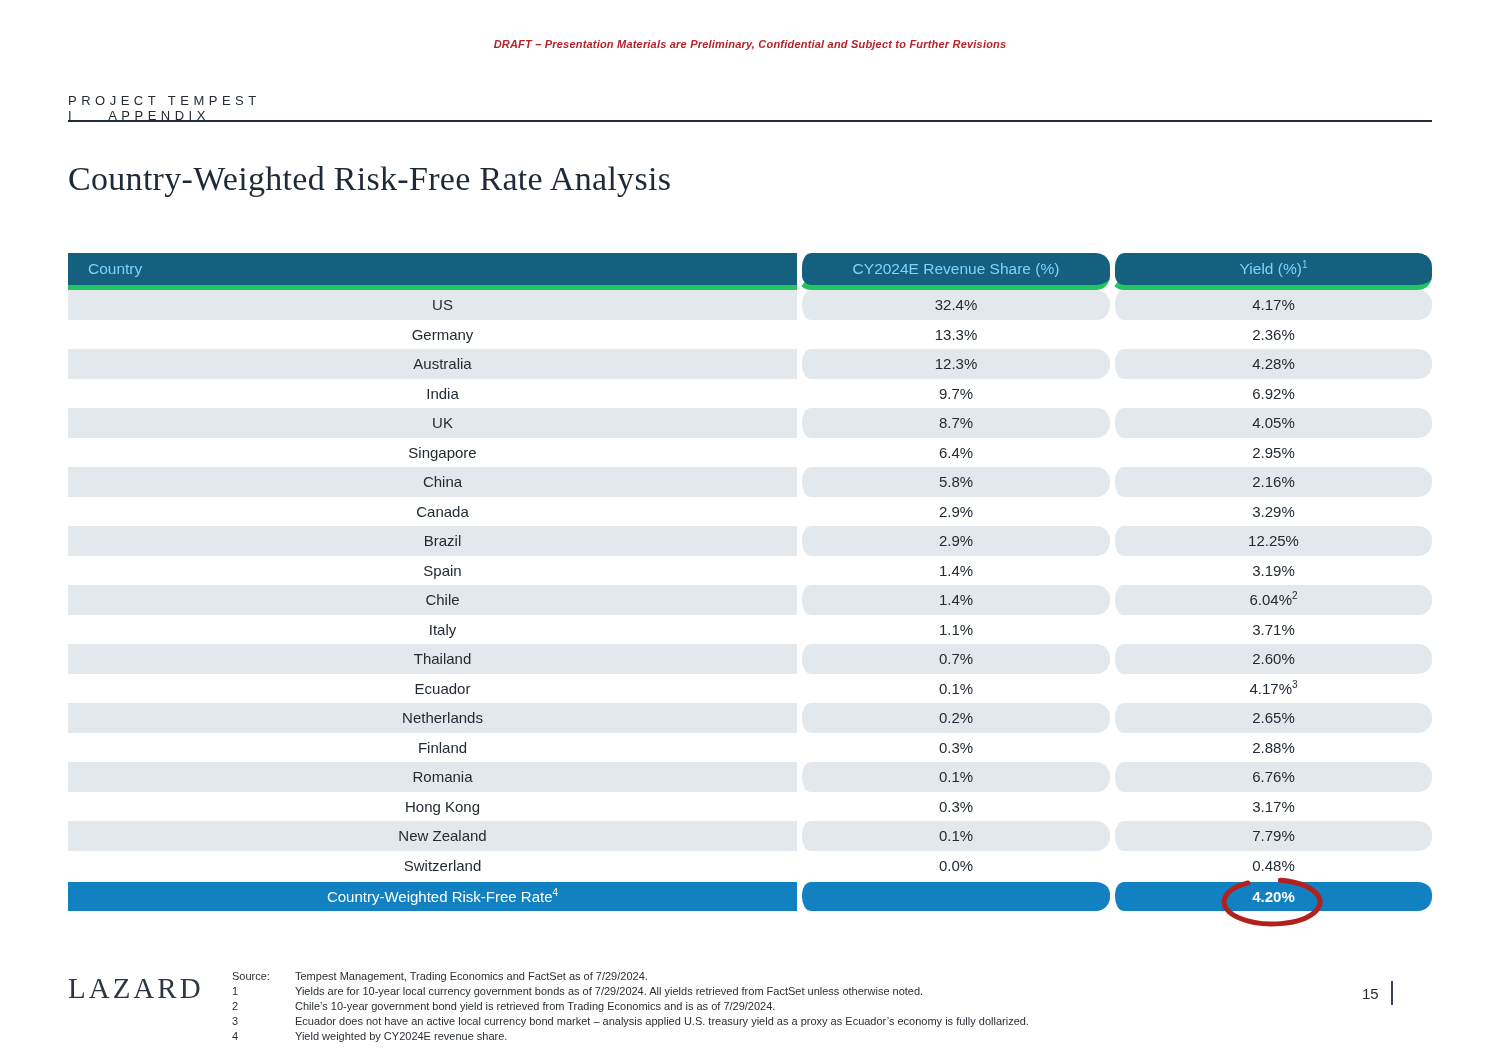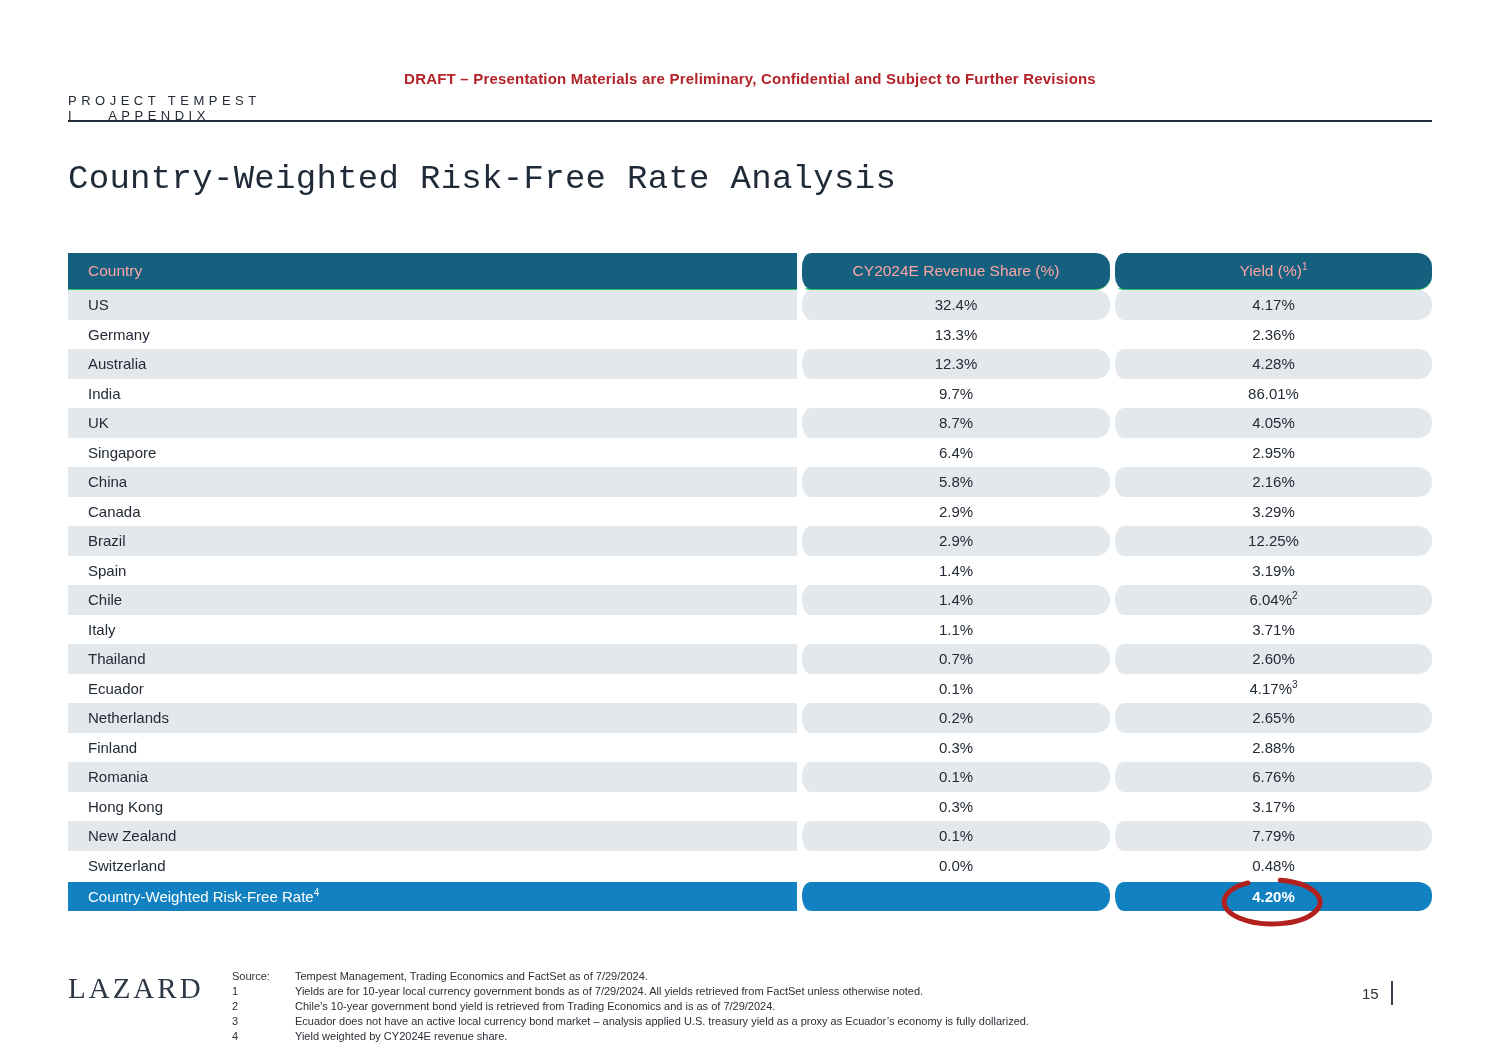--- a/index.html
+++ b/index.html
@@ -8,40 +8,40 @@
     --stripe:#e3e8ec;
     --draft-red:#b4232a;
     --circle-red:#b3211e;
     --ink:#232b36;
   }
   *{margin:0;padding:0;box-sizing:border-box;}
   body{background:#888;font-family:"Liberation Sans",sans-serif;}
   .slide{position:relative;width:1500px;height:1060px;background:#fff;overflow:hidden;margin:0 auto;}
 
   .draft{position:absolute;top:38px;left:0;width:100%;text-align:center;
-         font-size:15px;font-weight:700;color:var(--draft-red);letter-spacing:.2px;margin-top:32px;}
+         font-size:11px;font-style:italic;font-weight:700;color:var(--draft-red);letter-spacing:.2px;}
 
   .topbar{position:absolute;top:93px;left:68px;width:1364px;display:flex;
           justify-content:space-between;align-items:baseline;color:var(--ink);flex-direction:column;}
   .topbar .lbl{font-size:13px;letter-spacing:4.5px;font-weight:500;}
   .appendix-group{display:flex;gap:32px;align-items:baseline;}
   .rule{position:absolute;top:120px;left:68px;width:1364px;height:2px;background:#242d3a;}
 
-  .title{position:absolute;top:160px;left:68px;font-family:Liberation Mono, monospace;
+  .title{position:absolute;top:160px;left:68px;font-family:Liberation Serif, serif;
          font-weight:400;font-size:34px;color:#1f2a38;letter-spacing:.3px;}
 
   table.rates{position:absolute;top:253px;left:68px;width:1364px;
               border-collapse:separate;border-spacing:0;table-layout:fixed;}
   table.rates col.c1{width:729px;} table.rates col.c2{width:313px;} table.rates col.c3{width:322px;}
-  table.rates th{background:var(--header-bg);color:#fca5a5;font-weight:400;font-size:15.5px;
-                 height:37px;border-bottom:1px solid #22c55e;}
+  table.rates th{background:var(--header-bg);color:#7dd3fc;font-weight:400;font-size:15.5px;
+                 height:37px;border-bottom:5px solid #22c55e;}
   table.rates th.first{text-align:left;padding-left:20px;}
   table.rates th:not(.first), table.rates td:not(.first){text-align:center;border-left:5px solid #fff;border-radius:14px;}
   table.rates td{height:29.5px;font-size:15px;color:var(--ink);}
-  table.rates td.first{text-align:left;padding-left:20px;}
+  table.rates td.first{text-align:center;padding-left:20px;}
   table.rates tbody tr:nth-child(odd) td{background:var(--stripe);}
   table.rates tfoot td{background:var(--summary-bg);color:#fff;height:31px;border-top:2px solid #fff;}
   table.rates tfoot td.yield-cell{font-weight:700;}
   sup{font-size:10px;line-height:0;vertical-align:super;}
 
   .annotation{position:absolute;left:1217px;top:874px;width:110px;height:56px;pointer-events:none;}
   .annotation path{stroke:var(--circle-red);}
 
   .logo{position:absolute;left:68px;top:972px;font-family:"Liberation Serif",serif;
         font-size:29px;letter-spacing:3px;color:#2c3644;}
@@ -94,21 +94,21 @@
           <td>2.36%</td>
         </tr>
         <tr>
           <td class="first">Australia</td>
           <td>12.3%</td>
           <td>4.28%</td>
         </tr>
         <tr>
           <td class="first">India</td>
           <td>9.7%</td>
-          <td>86.01%</td>
+          <td>6.92%</td>
         </tr>
         <tr>
           <td class="first">UK</td>
           <td>8.7%</td>
           <td>4.05%</td>
         </tr>
         <tr>
           <td class="first">Singapore</td>
           <td>6.4%</td>
           <td>2.95%</td>

